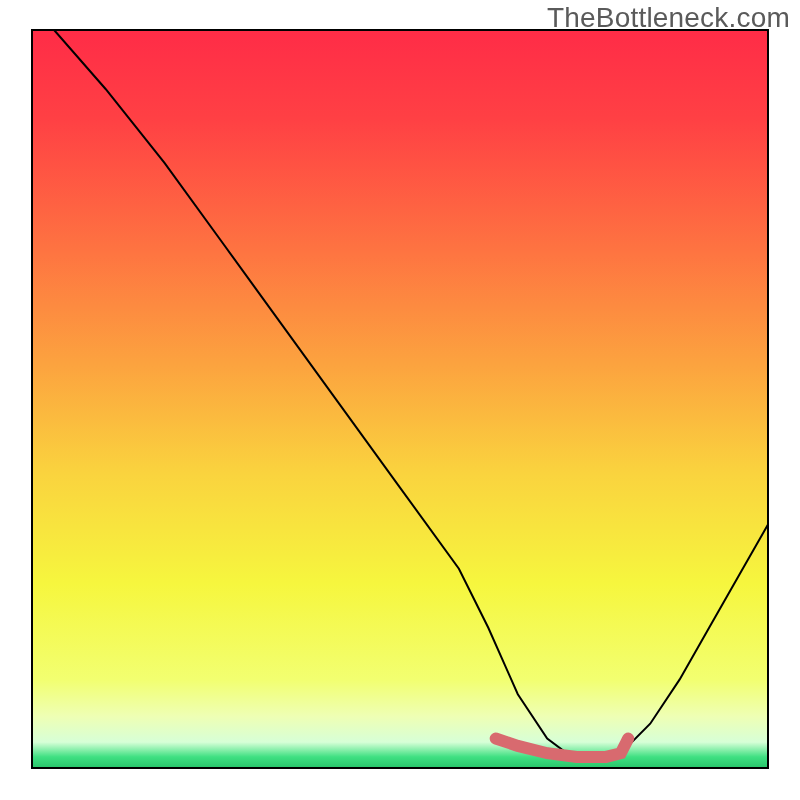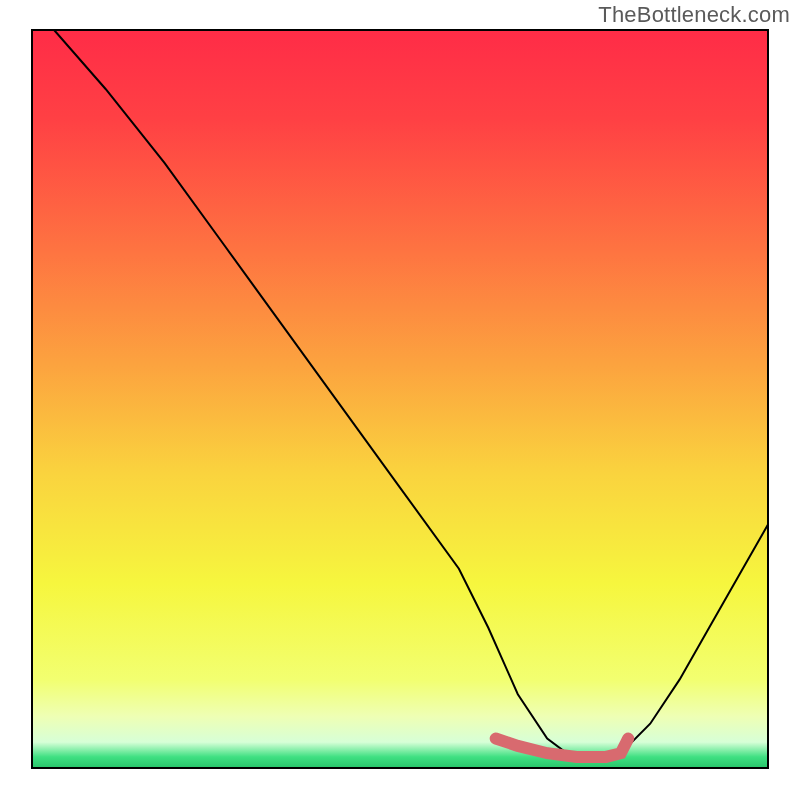--- a/index.html
+++ b/index.html
@@ -12,21 +12,21 @@
   }
   .wrap {
     position: relative;
     width: 800px;
     height: 800px;
   }
   .watermark {
     position: absolute;
     top: 2px;
     right: 10px;
-    font-size: 22px;
+    font-size: 28px;
     font-weight: 500;
     color: #5a5a5a;
     letter-spacing: 0.2px;
     user-select: none;
   }
   svg {
     display: block;
     position: absolute;
     left: 0;
     top: 0;

